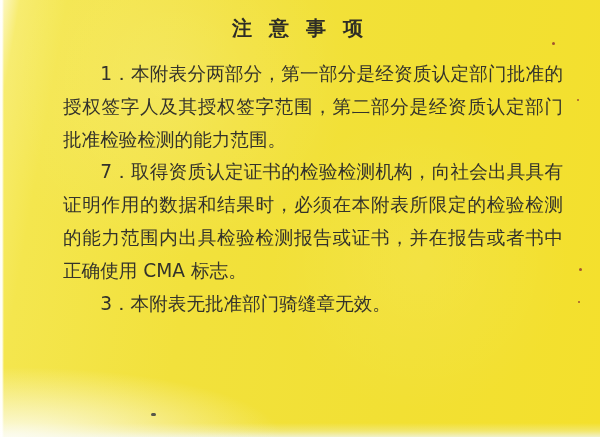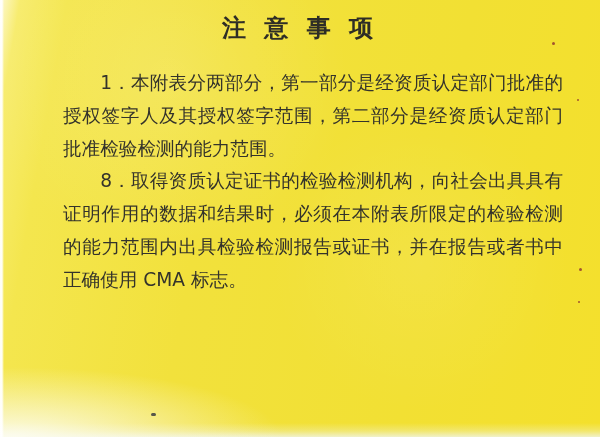--- a/index.html
+++ b/index.html
@@ -18,28 +18,28 @@
       linear-gradient(0deg, rgba(240,244,228,0.85) 0px, rgba(240,244,228,0.35) 6px, rgba(240,244,228,0) 14px),
       
       radial-gradient(circle at 28% 18%, rgba(255,255,255,0.14), rgba(255,255,255,0) 32%),
       radial-gradient(circle at 70% 60%, rgba(255,255,255,0.08), rgba(255,255,255,0) 30%),
       
       linear-gradient(100deg, #fdf8cf 0%, #f7ec6e 3%, #f4e64e 10%, #f2e13c 35%, #f2e033 70%, #f4e02c 100%);
   }
   .title {
     margin: 14px 0 0 0;
     text-align: center;
-    font-size: 24px;
+    font-size: 20px;
     line-height: 28px;
     font-weight: bold;
     letter-spacing: 5px;
     color: #2e2d26;
   }
   .body-text {
-    margin-top: 25px;
+    margin-top: 16px;
     padding: 0 37px 0 63px;
   }
   .para {
     margin: 0;
     font-size: 18.6px;
     line-height: 32.8px;
     color: #34332b;
     font-weight: 500;
     text-indent: 2em;
     text-align: justify;
@@ -58,21 +58,22 @@
 </style>
 </head>
 <body>
 
 <div class="page">
 
   <h1 class="title">注 意 事 项</h1>
 
   <div class="body-text">
     <p class="para">1．本附表分两部分，第一部分是经资质认定部门批准的授权签字人及其授权签字范围，第二部分是经资质认定部门批准检验检测的能力范围。</p>
-    <p class="para">8．取得资质认定证书的检验检测机构，向社会出具具有证明作用的数据和结果时，必须在本附表所限定的检验检测的能力范围内出具检验检测报告或证书，并在报告或者书中正确使用 CMA 标志。</p>
+    <p class="para">7．取得资质认定证书的检验检测机构，向社会出具具有证明作用的数据和结果时，必须在本附表所限定的检验检测的能力范围内出具检验检测报告或证书，并在报告或者书中正确使用 CMA 标志。</p>
+    <p class="para">3．本附表无批准部门骑缝章无效。</p>
   </div>
 
   <div class="speck red s1"></div>
   <div class="speck red s2"></div>
   <div class="speck red s3"></div>
   <div class="speck red s4"></div>
   <div class="speck dark s5"></div>
 
 </div>
 

